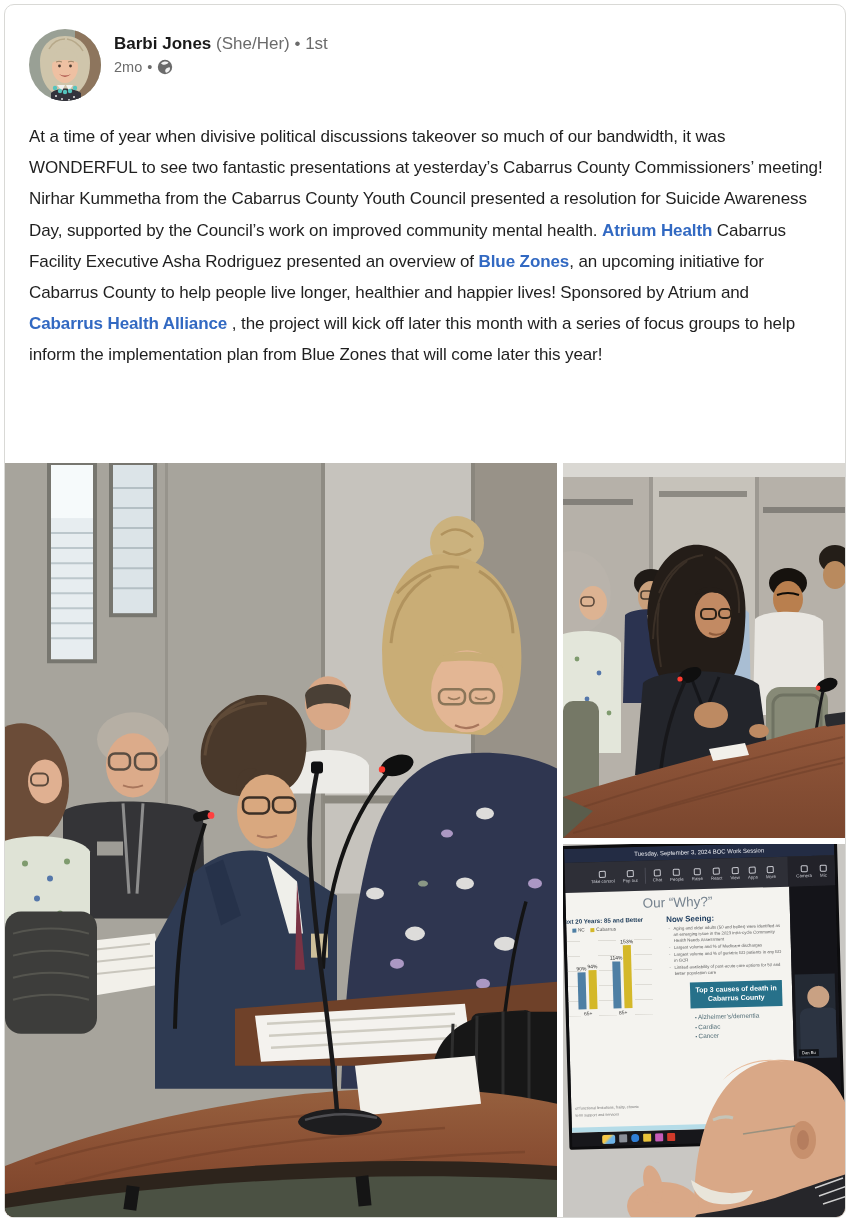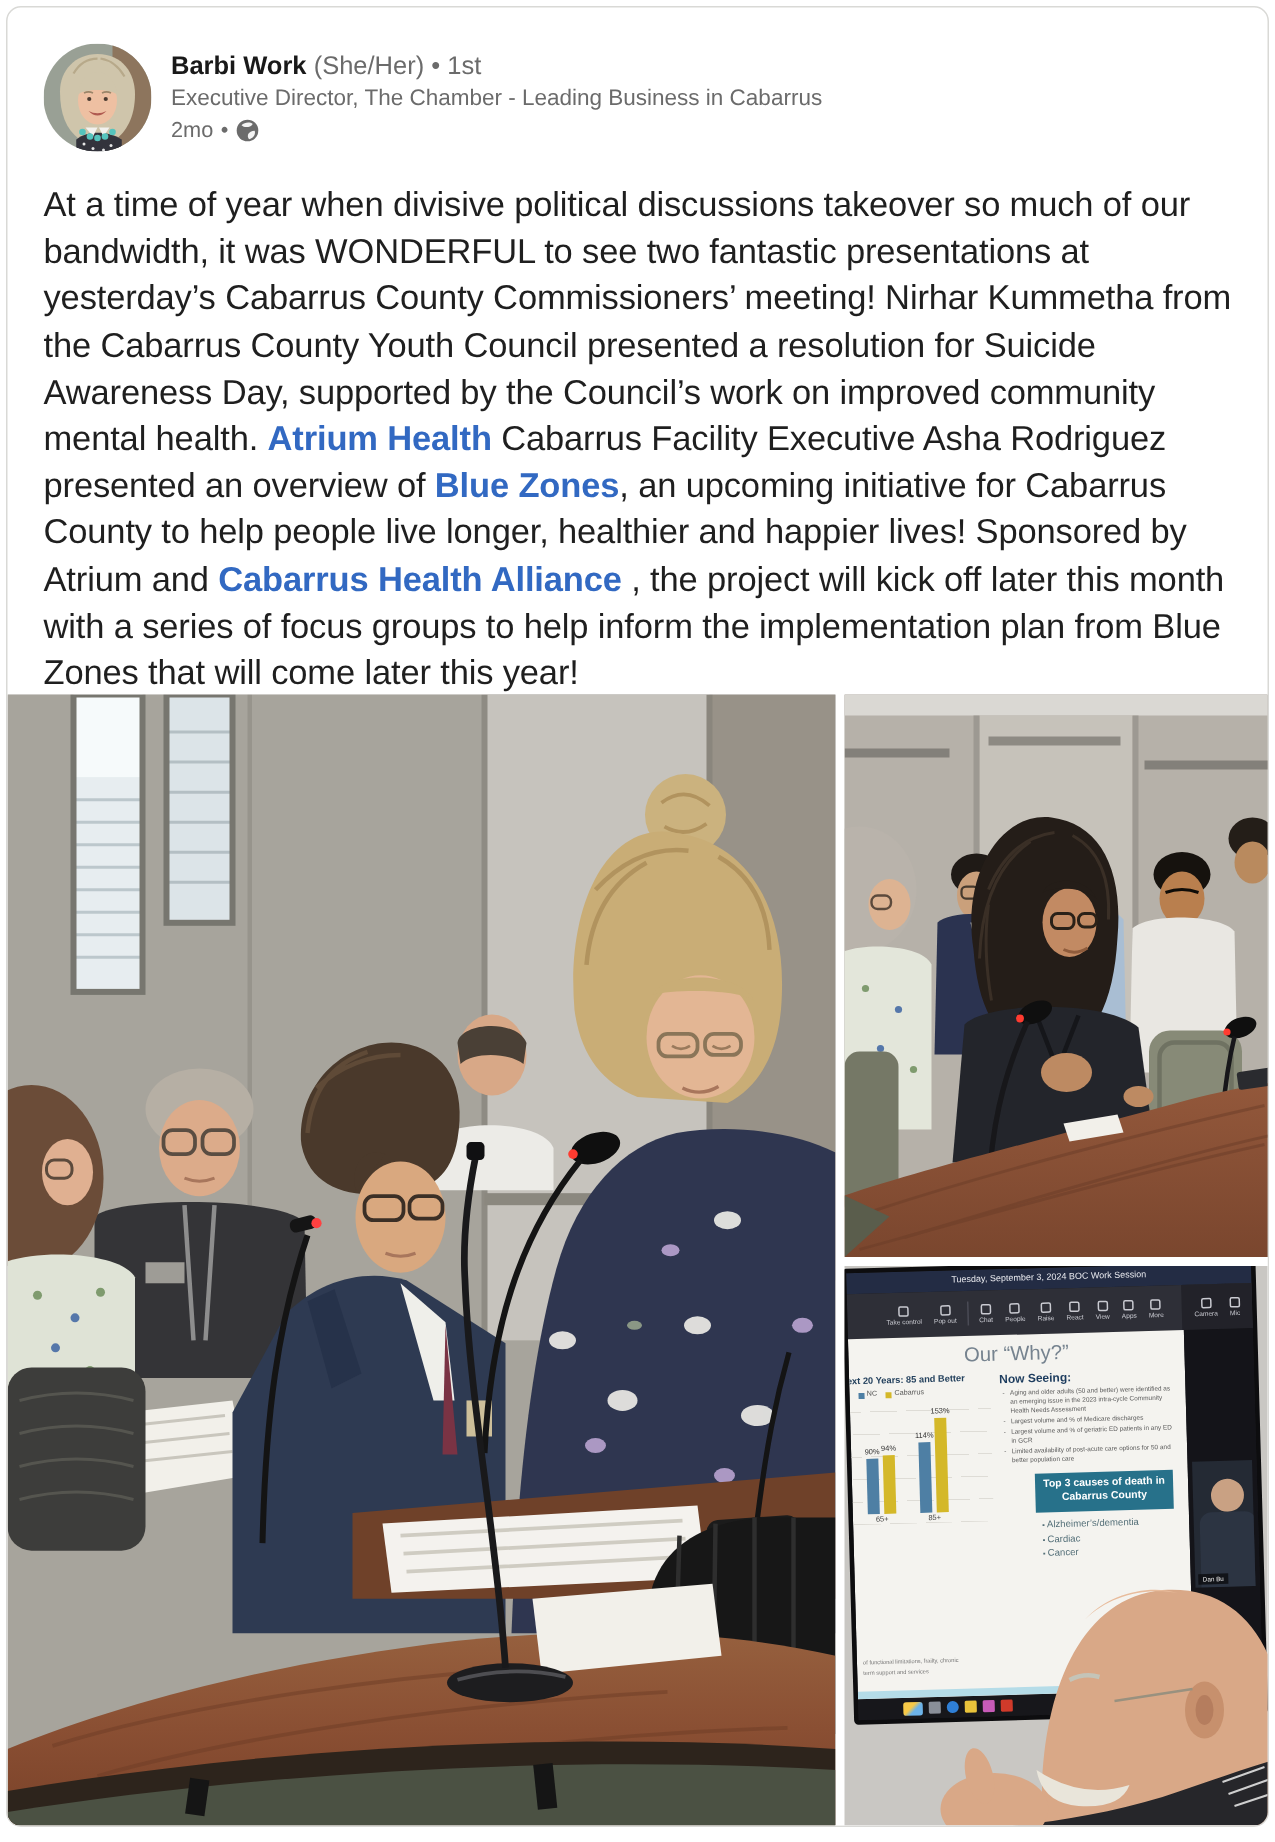--- a/index.html
+++ b/index.html
@@ -11,21 +11,21 @@
   .post-header { display:flex; gap:13px; padding:24px 24px 0 24px; }
   .avatar { width:72px; height:72px; border-radius:50%; overflow:hidden; flex:none; cursor:pointer; }
   .header-text { padding-top:5px; }
   .name-line { font-size:17px; font-weight:700; color:#191919; }
   .name-line .muted, .headline, .meta { color:#6b6b6b; font-weight:400; }
   .headline { font-size:15px; margin-top:3px; }
   .meta { font-size:14.5px; margin-top:5px; display:flex; align-items:flex-end; gap:5px; }
   .globe { width:16px; height:16px; display:block; }
 
   
-  .post-body { padding:20px 22px 0 24px; font-size:23px; line-height:31.2px; color:#1f1f1f; letter-spacing:-0.1px; }
+  .post-body { padding:20px 22px 0 24px; font-size:17px; line-height:31.2px; color:#1f1f1f; letter-spacing:-0.1px; }
   .post-body .mention { color:#3269c2; font-weight:700; cursor:pointer; }
 
   
   .collage { position:absolute; left:0; top:458px; width:842px; bottom:0; display:flex; gap:6px; background:#fff; }
   .collage svg { position:absolute; inset:0; width:100%; height:100%; display:block; }
   .photo-left  { width:552px; position:relative; overflow:hidden; background:#a7a49c; cursor:pointer; }
   .photo-right-col { flex:1; display:flex; flex-direction:column; gap:6px; }
   .photo-tr { height:375px; position:relative; overflow:hidden; background:#b6b1a9; cursor:pointer; }
   .photo-br { flex:1; position:relative; overflow:hidden; background:#c9c7c3; cursor:pointer; }
 
@@ -112,26 +112,25 @@
         <path d="M30,45 Q36,51 42,45 Q36,48 30,45 Z" fill="#b05a50"></path>
         <circle cx="26" cy="59" r="2.2" fill="#55c4bd"></circle>
           <circle cx="31" cy="62" r="2.2" fill="#55c4bd"></circle>
         <circle cx="36" cy="63" r="2.2" fill="#55c4bd"></circle>
           <circle cx="41" cy="62" r="2.2" fill="#55c4bd"></circle>
         <circle cx="46" cy="59" r="2.2" fill="#55c4bd"></circle>
       </svg>
     </div>
     <div class="header-text">
       <div class="name-line">
-        <span>Barbi Work</span>
+        <span>Barbi Jones</span>
         <span class="muted">(She/Her)</span>
         <span class="muted">•</span>
         <span class="muted">1st</span>
       </div>
-      <div class="headline">Executive Director, The Chamber - Leading Business in Cabarrus</div>
       <div class="meta">
         <span>2mo</span>
         <span>•</span>
         <svg class="globe" viewBox="0 0 16 16">
           <circle cx="8" cy="8" r="7.2" fill="#6b6b6b"></circle>
           <path d="M4,4.5 C6,6.5 10,6 11.5,3.6 C9.5,2 6,2.4 4,4.5 Z" fill="#fff" opacity="0.92"></path>
           <path d="M9,13.8 C7.2,11.5 8.5,8.5 12.8,8.2 C13.6,10.8 11.8,13.2 9,13.8 Z" fill="#fff" opacity="0.92"></path>
         </svg>
       </div>
     </div>

